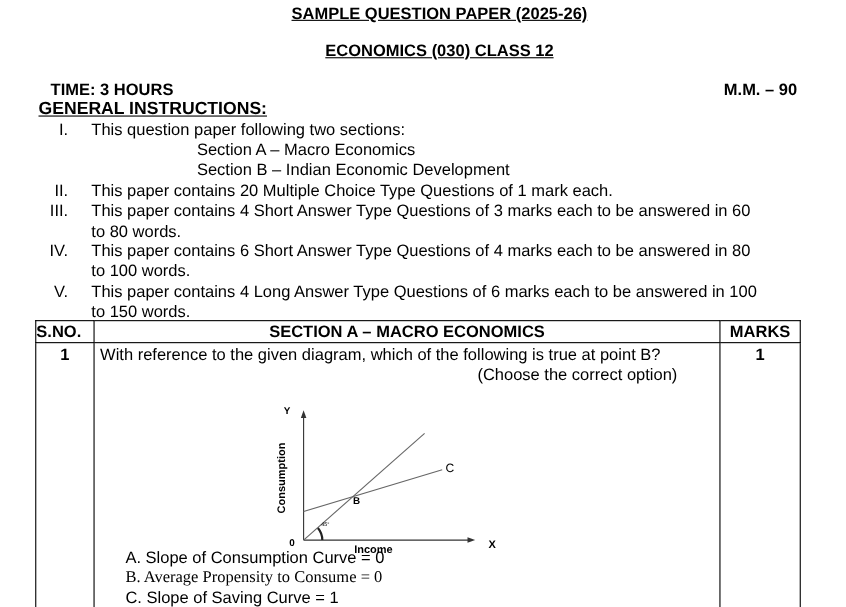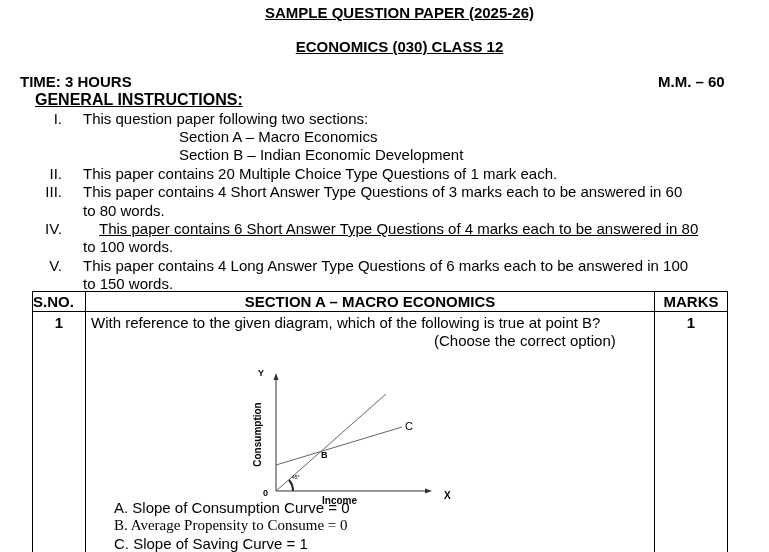--- a/index.html
+++ b/index.html
@@ -16,39 +16,39 @@
   .cell-sno { width:52px; text-align:center; font-weight:bold; }
   .cell-marks { width:72px; text-align:center; font-weight:bold; }
   .qbody { position:relative; height:240px; }
 </style>
 </head>
 <body>
 
 <div class="abs title" style="top:4px;">SAMPLE QUESTION PAPER (2025-26)</div>
 <div class="abs title" style="top:38px;">ECONOMICS (030) CLASS 12</div>
 
-<div class="abs bold" style="left:20px;top:73px;">TIME: 3 HOURS</div>
-<div class="abs bold" style="left:658px;top:73px;">M.M. – 60</div>
+<div class="abs bold" style="left:46px;top:73px;">TIME: 3 HOURS</div>
+<div class="abs bold" style="left:658px;top:73px;">M.M. – 90</div>
 
 <div class="abs bold" style="left:35px;top:91px;font-size:16px;text-decoration:underline;">GENERAL INSTRUCTIONS:</div>
 
 <div class="abs num" style="left:22px;top:110px;">I.</div>
 <div class="abs txt" style="left:83px;top:110px;">This question paper following two sections:</div>
 <div class="abs txt" style="left:179px;top:128px;">Section A – Macro Economics</div>
 <div class="abs txt" style="left:179px;top:146px;">Section B – Indian Economic Development</div>
 
 <div class="abs num" style="left:22px;top:165px;">II.</div>
 <div class="abs txt" style="left:83px;top:165px;">This paper contains 20 Multiple Choice Type Questions of 1 mark each.</div>
 
 <div class="abs num" style="left:22px;top:183px;">III.</div>
 <div class="abs txt" style="left:83px;top:183px;">This paper contains 4 Short Answer Type Questions of 3 marks each to be answered in 60</div>
 <div class="abs txt" style="left:83px;top:202px;">to 80 words.</div>
 
 <div class="abs num" style="left:22px;top:220px;">IV.</div>
-<div class="abs txt" style="left:99px;top:220px;text-decoration:underline;">This paper contains 6 Short Answer Type Questions of 4 marks each to be answered in 80</div>
+<div class="abs txt" style="left:83px;top:220px;">This paper contains 6 Short Answer Type Questions of 4 marks each to be answered in 80</div>
 <div class="abs txt" style="left:83px;top:238px;">to 100 words.</div>
 
 <div class="abs num" style="left:22px;top:257px;">V.</div>
 <div class="abs txt" style="left:83px;top:257px;">This paper contains 4 Long Answer Type Questions of 6 marks each to be answered in 100</div>
 <div class="abs txt" style="left:83px;top:275px;">to 150 words.</div>
 
 <table class="qt">
   <tbody>
       <tr>
     <th class="cell-sno" style="text-align:left;">S.NO.</th>

